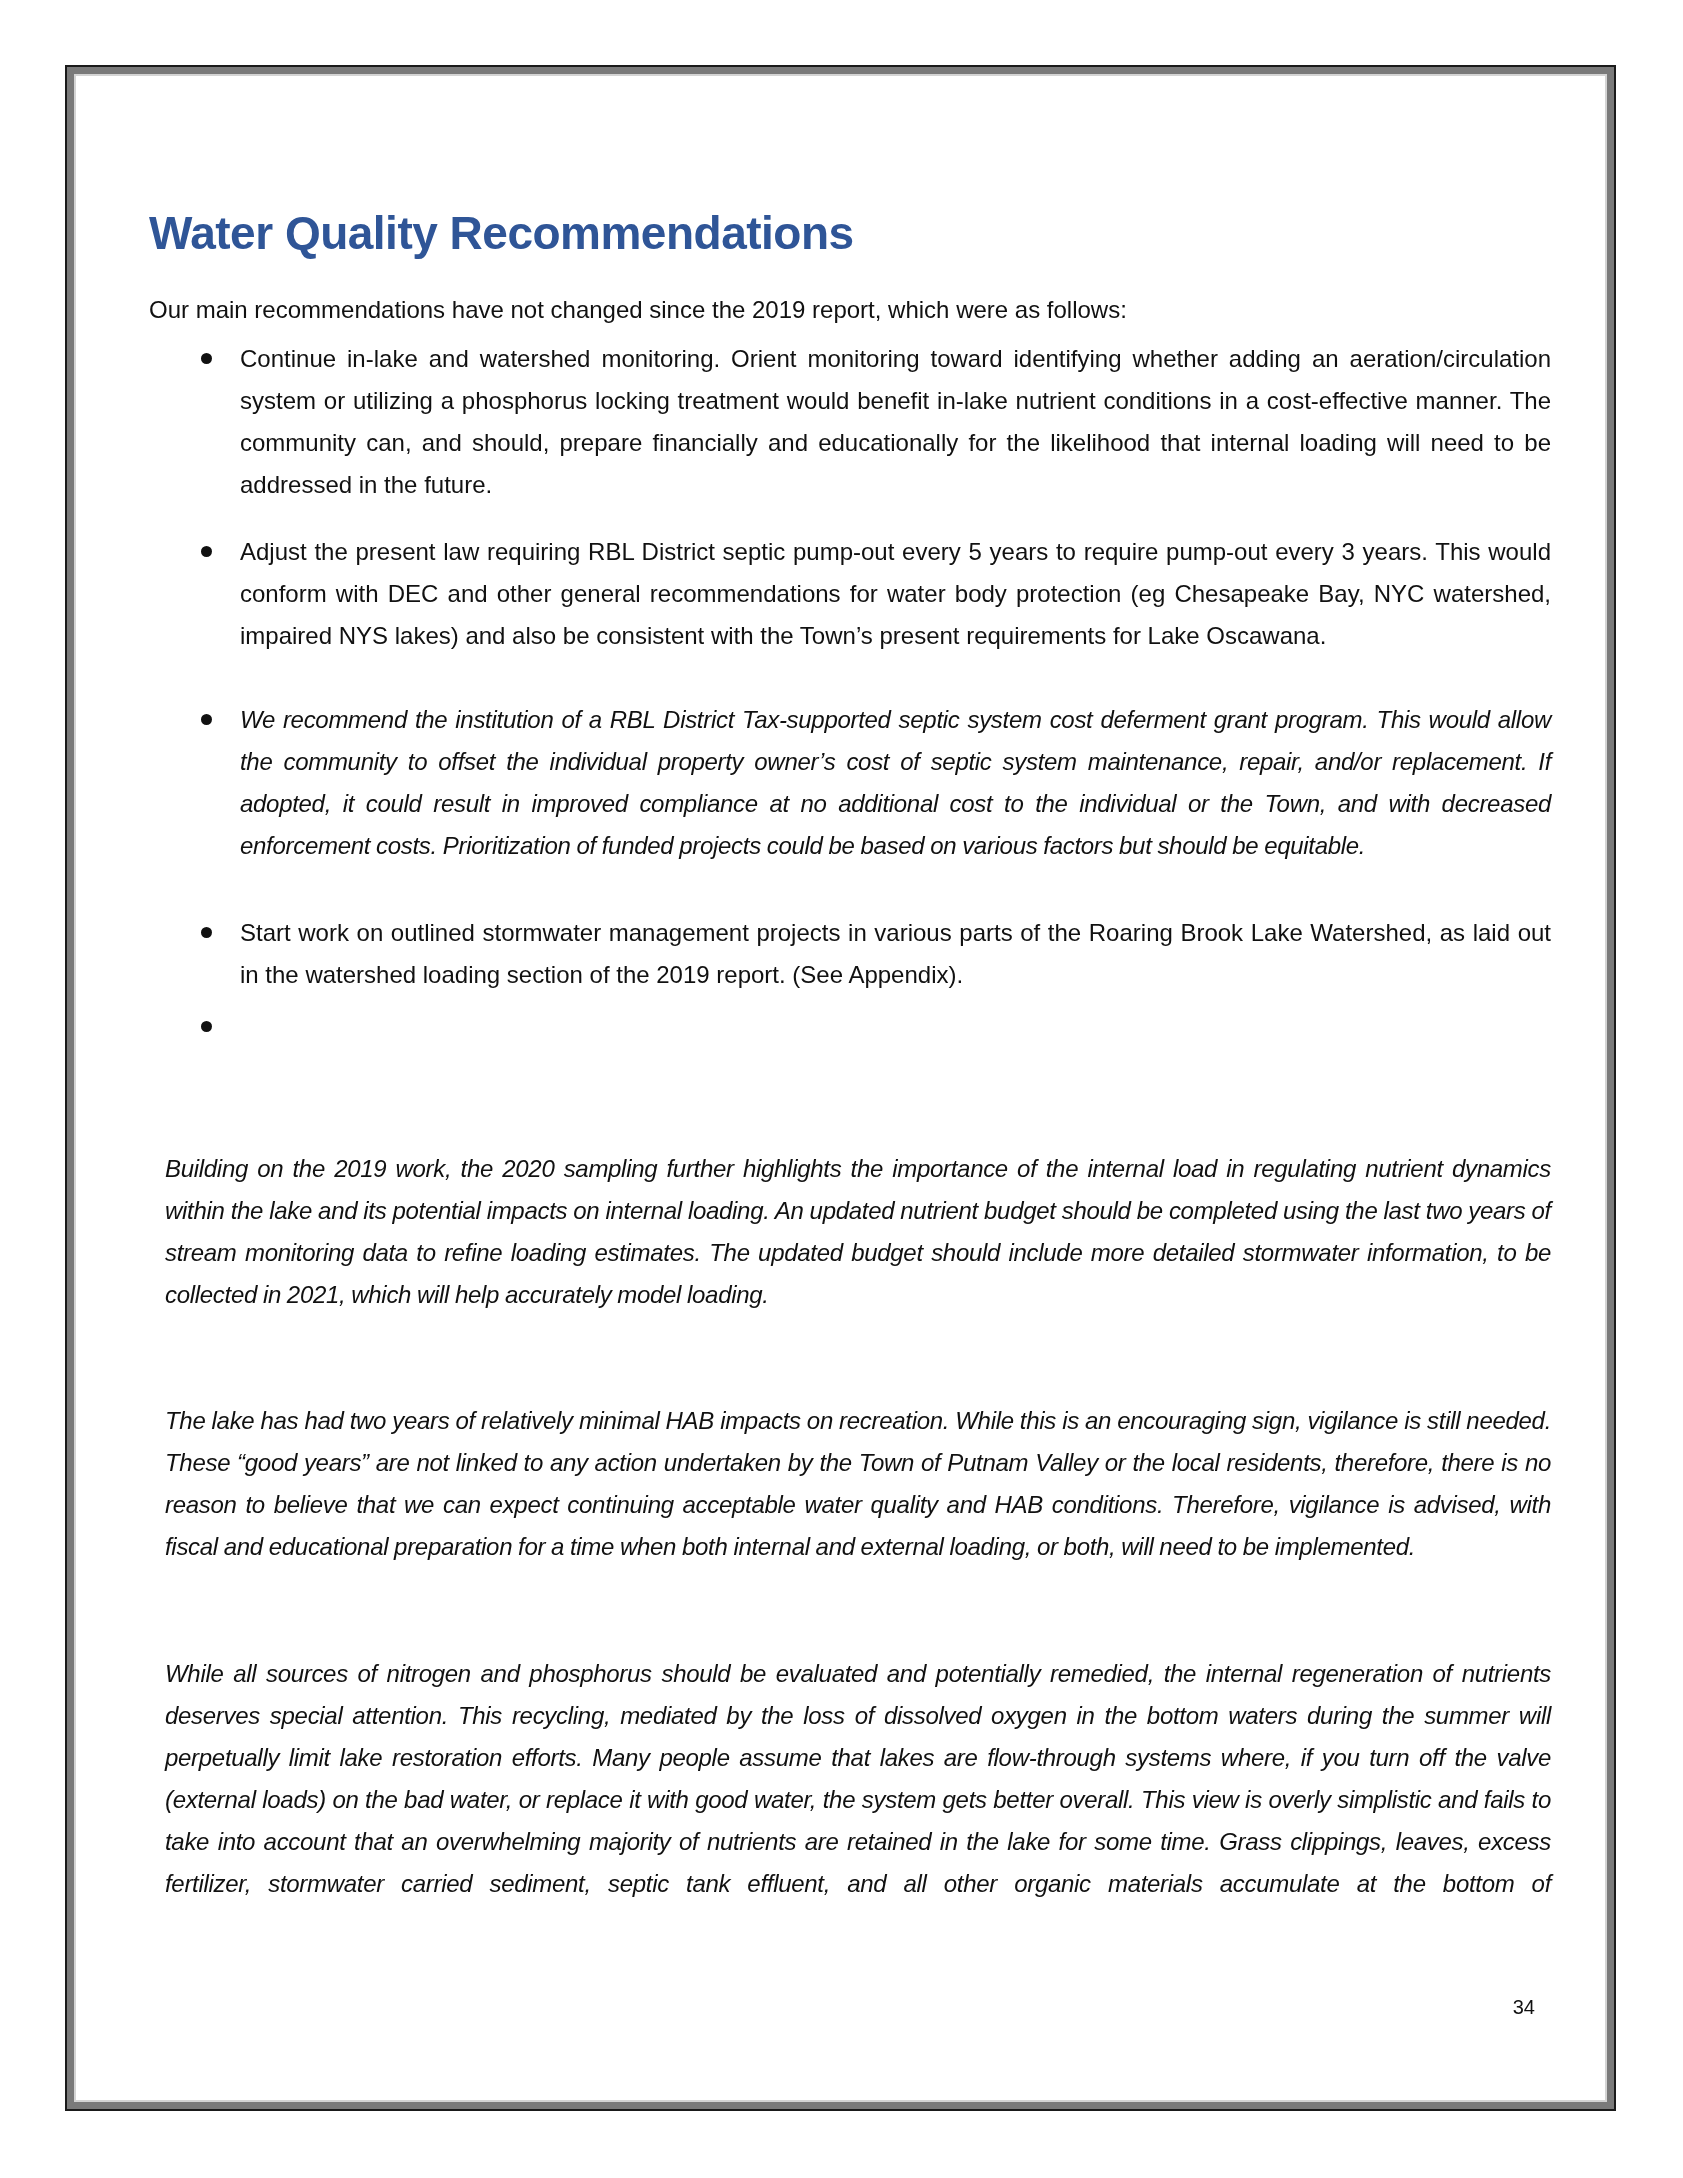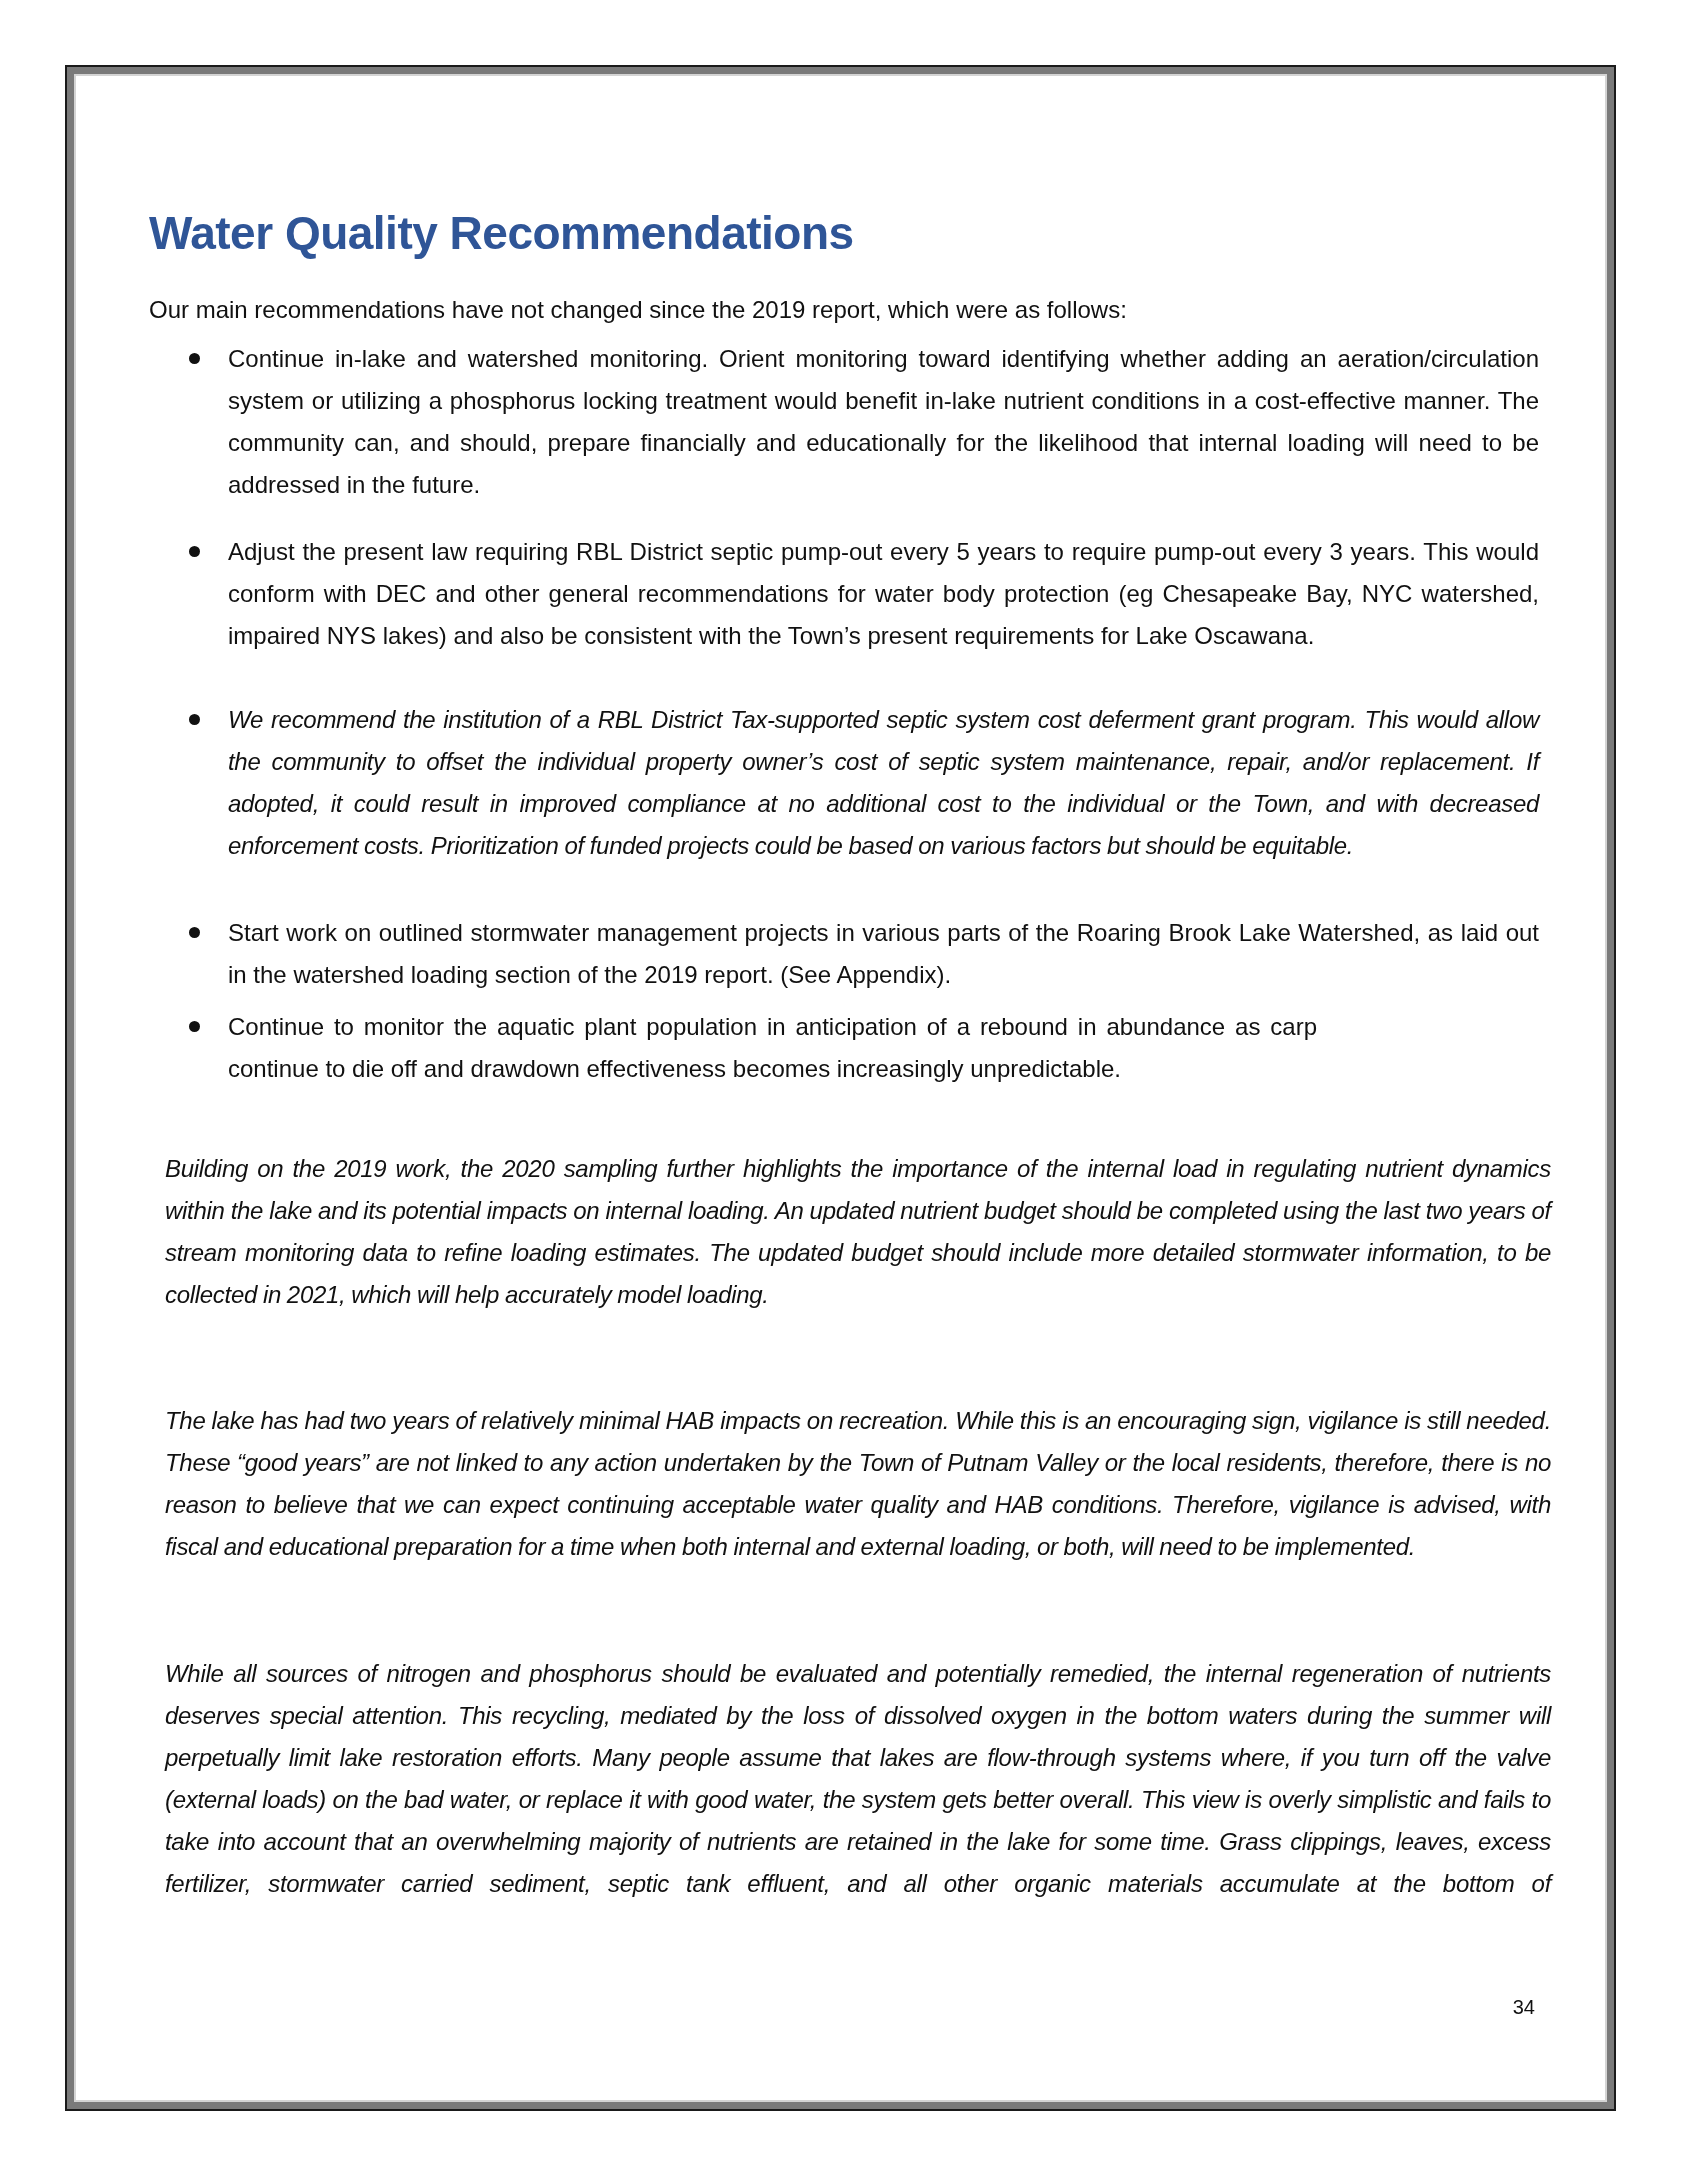--- a/index.html
+++ b/index.html
@@ -70,21 +70,21 @@
   .bullet-list {
     position: absolute;
     left: 0;
     width: 1386px;
     margin: 0;
     padding: 0;
     list-style: none;
   }
   .bullet-item {
     position: absolute;
-    left: 4px;
+    left: 16px;
     width: 1386px;
   }
   .bullet-dot {
     position: absolute;
     left: 36px;
     top: 15px;
     width: 11px;
     height: 11px;
     border-radius: 50%;
     background: #111111;
@@ -145,21 +145,20 @@
     <li class="bullet-item" style="top:699px;">
       <span class="bullet-dot"></span>
       <p class="bullet-text tight">We recommend the institution of a RBL District Tax-supported septic system cost deferment grant program. This would allow the community to offset  the individual property owner’s cost of septic system maintenance, repair, and/or replacement. If adopted, it could result in improved compliance at no additional cost to the individual or the Town, and with decreased enforcement costs.  Prioritization of funded projects could be based  on various factors but should be equitable.</p>
     </li>
     <li class="bullet-item" style="top:912px;">
       <span class="bullet-dot"></span>
       <p class="bullet-text">Start work on outlined stormwater management projects in various parts of the Roaring Brook Lake Watershed, as laid out in the watershed loading section of the 2019 report.  (See Appendix).</p>
     </li>
     <li class="bullet-item" style="top:1006px;">
       <span class="bullet-dot"></span>
-      <p class="bullet-text" style="width:1089px;">Continue to monitor the aquatic plant population in anticipation of a rebound in abundance as carp continue to die off and drawdown effectiveness becomes increasingly unpredictable.</p>
     </li>
   </ul>
 
   <p class="body-text para tight" style="top:1132px;">Building on the 2019 work, the 2020 sampling further highlights the importance of the internal load in regulating nutrient dynamics within the lake and its potential impacts on internal loading. An updated nutrient budget should be completed using the last two years of stream monitoring data to refine loading estimates. The updated budget should include more detailed stormwater information, to be collected in 2021, which will help accurately model loading.</p>
 
   <p class="body-text para tight" style="top:1384px;">The lake has had two years of relatively minimal HAB impacts on recreation. While this is an encouraging sign, vigilance is still needed. These “good years” are not linked to any action undertaken by the Town of Putnam Valley or the local residents, therefore, there is no reason to believe that we can expect continuing acceptable water quality and HAB conditions. Therefore, vigilance is advised, with fiscal and educational preparation for a time when both internal and external loading, or both, will need to be implemented.</p>
 
   <p class="body-text para tight" style="top:1637px; text-align-last: justify;">While all sources of nitrogen and phosphorus should be evaluated and potentially remedied, the internal regeneration of nutrients deserves special attention. This recycling,  mediated  by  the  loss of dissolved oxygen in the bottom waters during the summer will perpetually limit lake restoration efforts. Many people assume that lakes are flow-through systems where, if you turn off the valve (external loads) on the bad water, or replace it with good water, the system gets better overall. This view is overly simplistic and fails to take into account that an overwhelming majority of nutrients are retained in the lake for some time. Grass clippings, leaves, excess fertilizer, stormwater carried sediment, septic tank effluent, and all other organic materials accumulate at the bottom of</p>
 
 </div>

